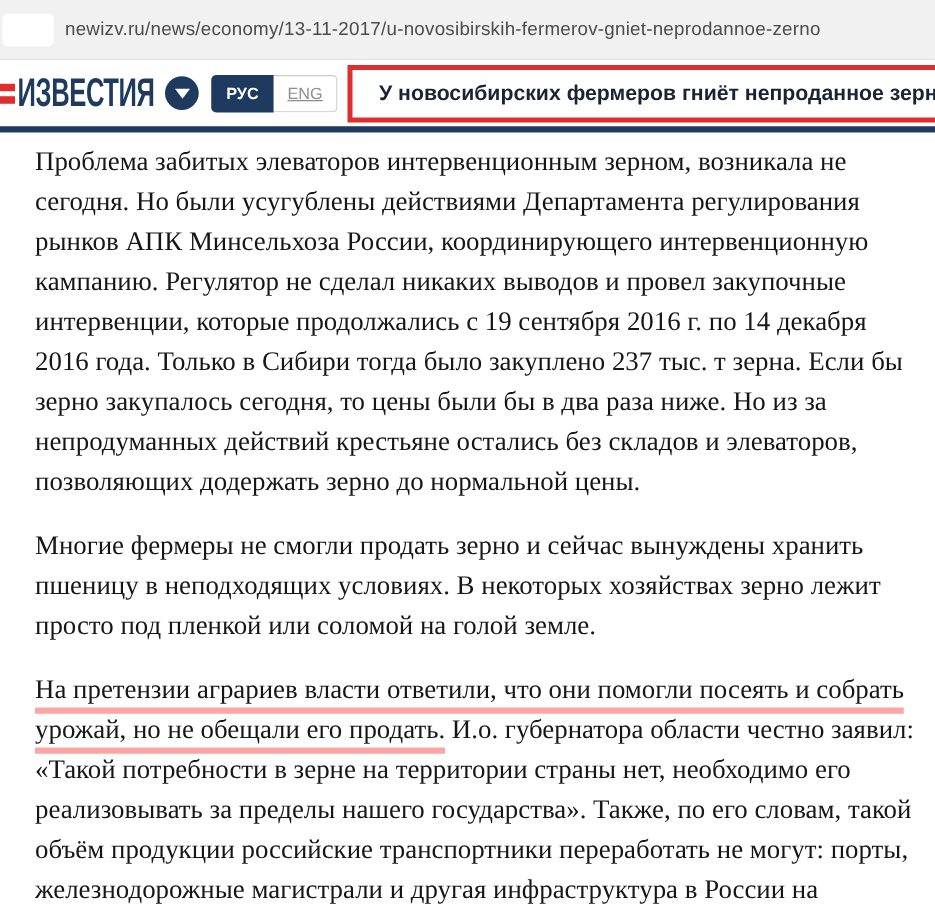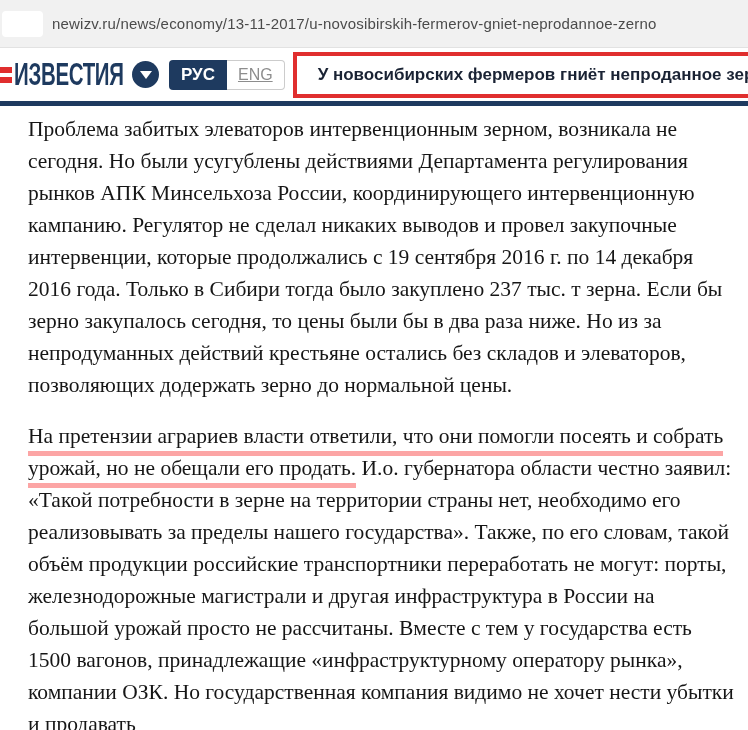--- a/index.html
+++ b/index.html
@@ -93,31 +93,31 @@
     display: flex;
     align-items: stretch;
     margin-left: 10px;
     flex: 0 0 auto;
     height: 30px;
   }
   .lang-rus {
     background: #1e3a5f;
     color: #ffffff;
     font-weight: bold;
-    font-size: 17px;
+    font-size: 13px;
     padding: 0 12px;
     border-radius: 4px 0 0 4px;
     display: flex;
     align-items: center;
     cursor: pointer;
   }
   .lang-eng {
     background: #ffffff;
     color: #8d8d8d;
-    font-size: 16px;
+    font-size: 13px;
     padding: 0 11px;
     border: 1px solid #cccccc;
     border-left: none;
     border-radius: 0 4px 4px 0;
     display: flex;
     align-items: center;
     cursor: pointer;
     text-decoration: underline;
   }
   .headline-box {
@@ -176,14 +176,15 @@
   </div>
   <div class="headline-box">
     <span>У новосибирских фермеров гниёт непроданное зерно</span>
   </div>
 </div>
 
 <div class="navy-bar"></div>
 
 <div class="article">
   <p><span>Проблема забитых элеваторов интервенционным зерном, возникала не сегодня. Но были усугублены действиями Департамента регулирования рынков АПК Минсельхоза России, координирующего интервенционную кампанию. Регулятор не сделал никаких выводов и провел закупочные интервенции, которые продолжались с 19 сентября 2016 г. по 14 декабря 2016 года. Только в Сибири тогда было закуплено 237 тыс. т зерна. Если бы зерно закупалось сегодня, то цены были бы в два раза ниже. Но из за непродуманных действий крестьяне остались без складов и элеваторов, позволяющих додержать зерно до нормальной цены.</span></p>
+  <p><span>Многие фермеры не смогли продать зерно и сейчас вынуждены хранить пшеницу в неподходящих условиях. В некоторых хозяйствах зерно лежит просто под пленкой или соломой на голой земле.</span></p>
   <p><span class="red-underline">На претензии аграриев власти ответили, что они помогли посеять и собрать урожай, но не обещали его продать.</span> <span>И.о. губернатора области честно заявил: «Такой потребности в зерне на территории страны нет, необходимо его реализовывать за пределы нашего государства». Также, по его словам, такой объём продукции российские транспортники переработать не могут: порты, железнодорожные магистрали и другая инфраструктура в России на большой урожай просто не рассчитаны. Вместе с тем у государства есть 1500 вагонов, принадлежащие «инфраструктурному оператору рынка», компании ОЗК. Но государственная компания видимо не хочет нести убытки и продавать</span></p>
 </div>
 
 </body></html>

